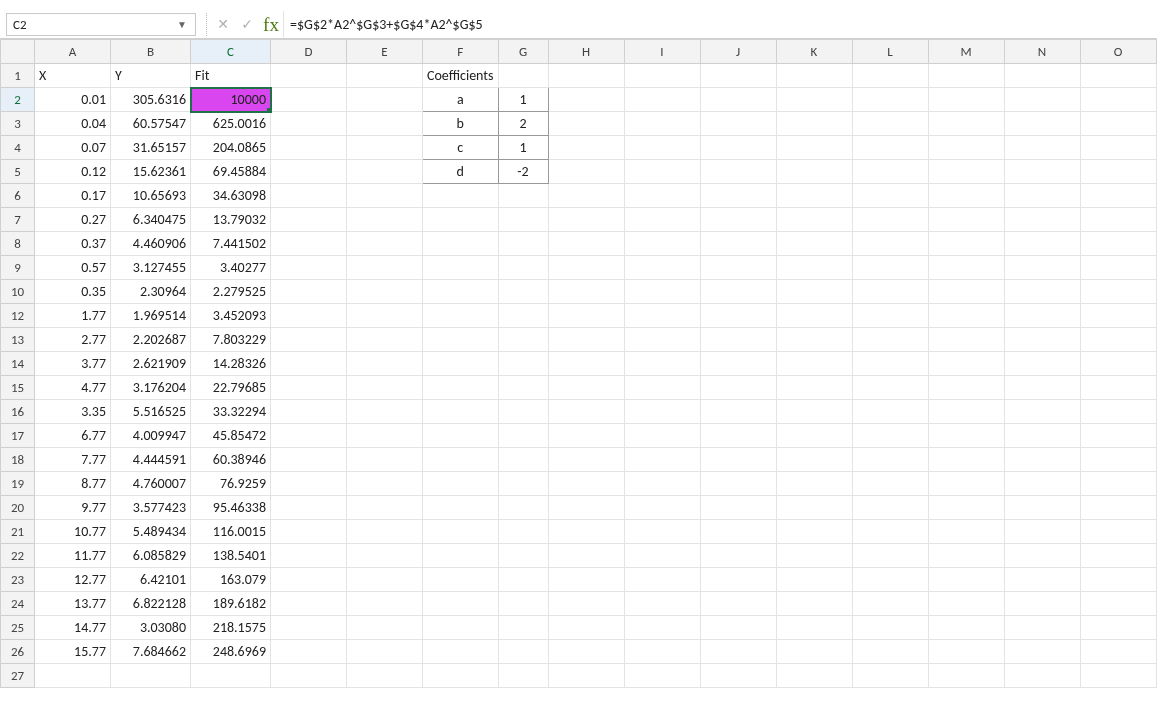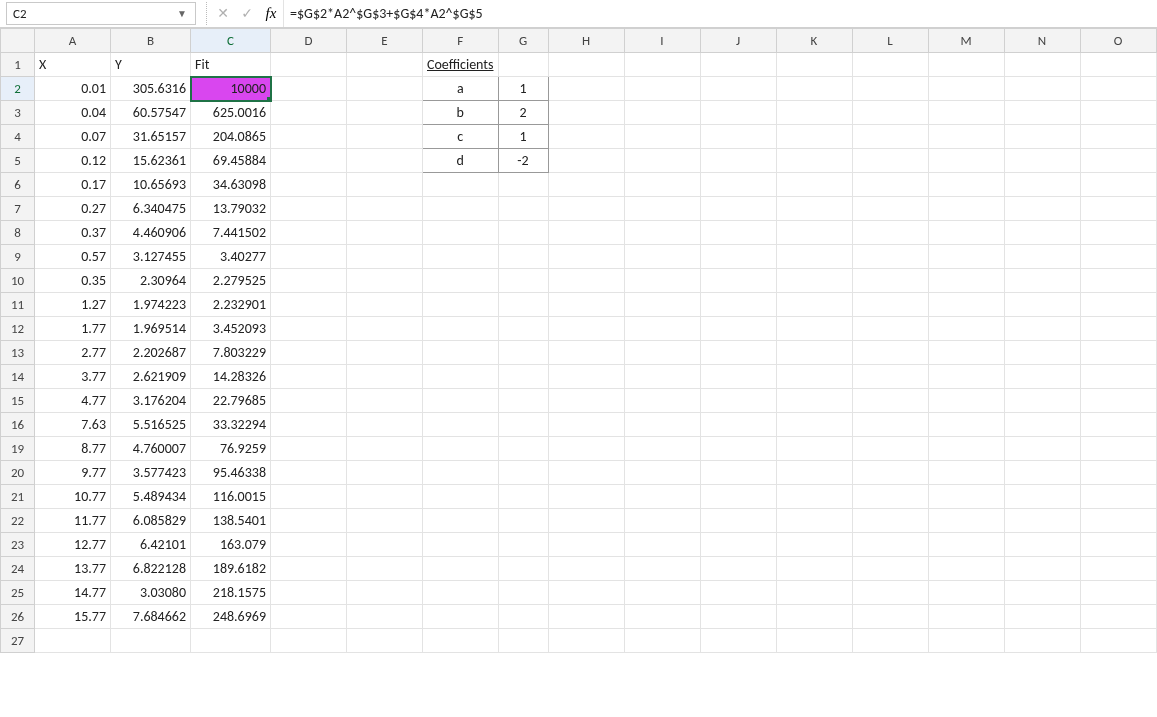--- a/index.html
+++ b/index.html
@@ -10,20 +10,21 @@
     background: #fff;
     color: #222;
     user-select: none;
   }
   .formula-bar {
     display: flex;
     align-items: stretch;
     height: 28px;
     border-bottom: 1px solid #d0d0d0;
     background: #fff;
+    margin-top: 11px;
   }
   .name-box {
     width: 190px;
     border: 1px solid #c9c9c9;
     margin: 2px 6px 2px 6px;
     display: flex;
     align-items: center;
     padding: 0 6px;
     background: #fff;
     position: relative;
@@ -42,24 +43,23 @@
     width: 24px;
     display: flex;
     align-items: center;
     justify-content: center;
     color: #888;
     font-size: 14px;
   }
   .fb-btn.cancel { color: #b0b0b0; }
   .fb-btn.accept { color: #b0b0b0; }
   .fb-btn.fx {
-    font-style: italic;
     font-family: "Times New Roman", serif;
-    color: #000000;
-    font-size: 15px;
+    color: #4d7c0f;
+    font-size: 19px;
   }
   .formula-input {
     flex: 1;
     display: flex;
     align-items: center;
     padding: 12px 6px;
     border-left: 1px solid #e3e3e3;
     font-size: 14px;
     color: #222;
   }
@@ -188,21 +188,21 @@
         </tr>
     </thead>
     <tbody id="sheet-body">
         <tr>
           <th class="rowhdr">1</th>
           <td class="cA txt">X</td>
           <td class="cB txt">Y</td>
           <td class="cC txt">Fit</td>
           <td class="cD"></td>
           <td class="cE"></td>
-          <td class="cF txt" style="overflow: visible; text-decoration: underline;">Coefficients</td>
+          <td class="cF txt" style="overflow: visible;">Coefficients</td>
           <td class="cG"></td>
           <td class="cH"></td>
           <td class="cI"></td>
           <td class="cJ"></td>
           <td class="cK"></td>
           <td class="cL"></td>
           <td class="cM"></td>
           <td class="cN"></td>
           <td class="cO"></td>
         </tr>
@@ -362,38 +362,20 @@
           <td class="cH"></td>
           <td class="cI"></td>
           <td class="cJ"></td>
           <td class="cK"></td>
           <td class="cL"></td>
           <td class="cM"></td>
           <td class="cN"></td>
           <td class="cO"></td>
         </tr>
         <tr>
-          <th class="rowhdr">11</th>
-          <td class="cA num">1.27</td>
-          <td class="cB num">1.974223</td>
-          <td class="cC num">2.232901</td>
-          <td class="cD"></td>
-          <td class="cE"></td>
-          <td class="cF"></td>
-          <td class="cG"></td>
-          <td class="cH"></td>
-          <td class="cI"></td>
-          <td class="cJ"></td>
-          <td class="cK"></td>
-          <td class="cL"></td>
-          <td class="cM"></td>
-          <td class="cN"></td>
-          <td class="cO"></td>
-        </tr>
-        <tr>
           <th class="rowhdr">12</th>
           <td class="cA num">1.77</td>
           <td class="cB num">1.969514</td>
           <td class="cC num">3.452093</td>
           <td class="cD"></td>
           <td class="cE"></td>
           <td class="cF"></td>
           <td class="cG"></td>
           <td class="cH"></td>
           <td class="cI"></td>
@@ -453,23 +435,59 @@
           <td class="cI"></td>
           <td class="cJ"></td>
           <td class="cK"></td>
           <td class="cL"></td>
           <td class="cM"></td>
           <td class="cN"></td>
           <td class="cO"></td>
         </tr>
         <tr>
           <th class="rowhdr">16</th>
-          <td class="cA num">7.63</td>
+          <td class="cA num">3.35</td>
           <td class="cB num">5.516525</td>
           <td class="cC num">33.32294</td>
+          <td class="cD"></td>
+          <td class="cE"></td>
+          <td class="cF"></td>
+          <td class="cG"></td>
+          <td class="cH"></td>
+          <td class="cI"></td>
+          <td class="cJ"></td>
+          <td class="cK"></td>
+          <td class="cL"></td>
+          <td class="cM"></td>
+          <td class="cN"></td>
+          <td class="cO"></td>
+        </tr>
+        <tr>
+          <th class="rowhdr">17</th>
+          <td class="cA num">6.77</td>
+          <td class="cB num">4.009947</td>
+          <td class="cC num">45.85472</td>
+          <td class="cD"></td>
+          <td class="cE"></td>
+          <td class="cF"></td>
+          <td class="cG"></td>
+          <td class="cH"></td>
+          <td class="cI"></td>
+          <td class="cJ"></td>
+          <td class="cK"></td>
+          <td class="cL"></td>
+          <td class="cM"></td>
+          <td class="cN"></td>
+          <td class="cO"></td>
+        </tr>
+        <tr>
+          <th class="rowhdr">18</th>
+          <td class="cA num">7.77</td>
+          <td class="cB num">4.444591</td>
+          <td class="cC num">60.38946</td>
           <td class="cD"></td>
           <td class="cE"></td>
           <td class="cF"></td>
           <td class="cG"></td>
           <td class="cH"></td>
           <td class="cI"></td>
           <td class="cJ"></td>
           <td class="cK"></td>
           <td class="cL"></td>
           <td class="cM"></td>

